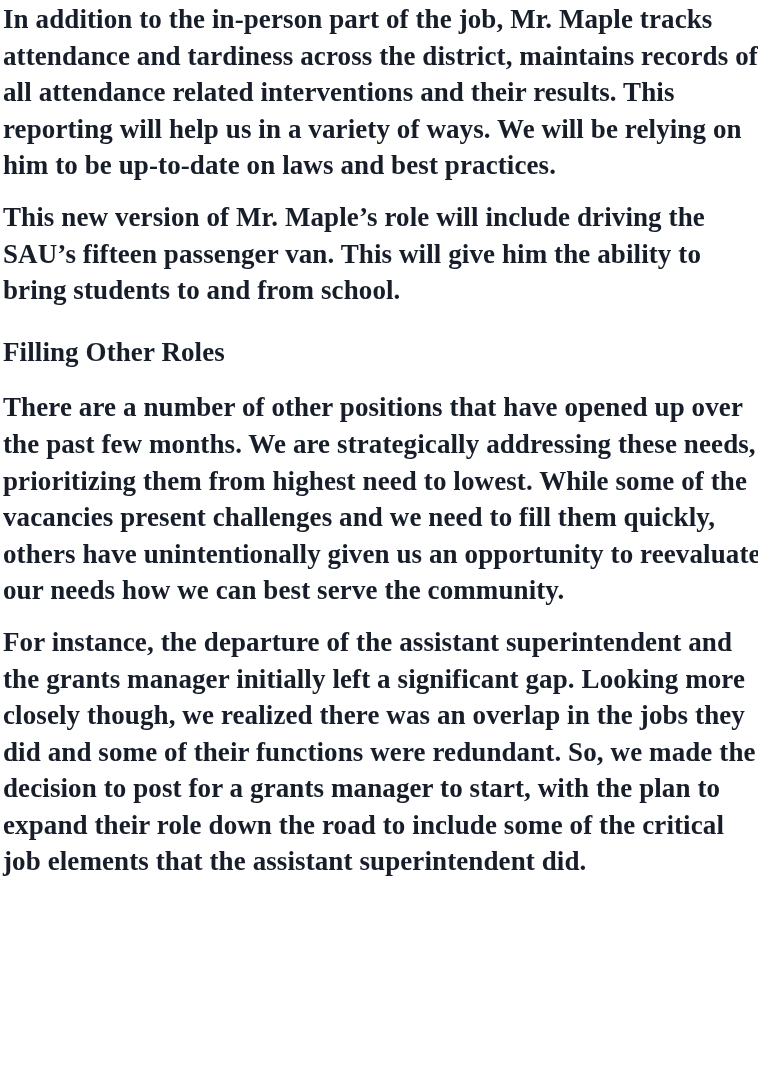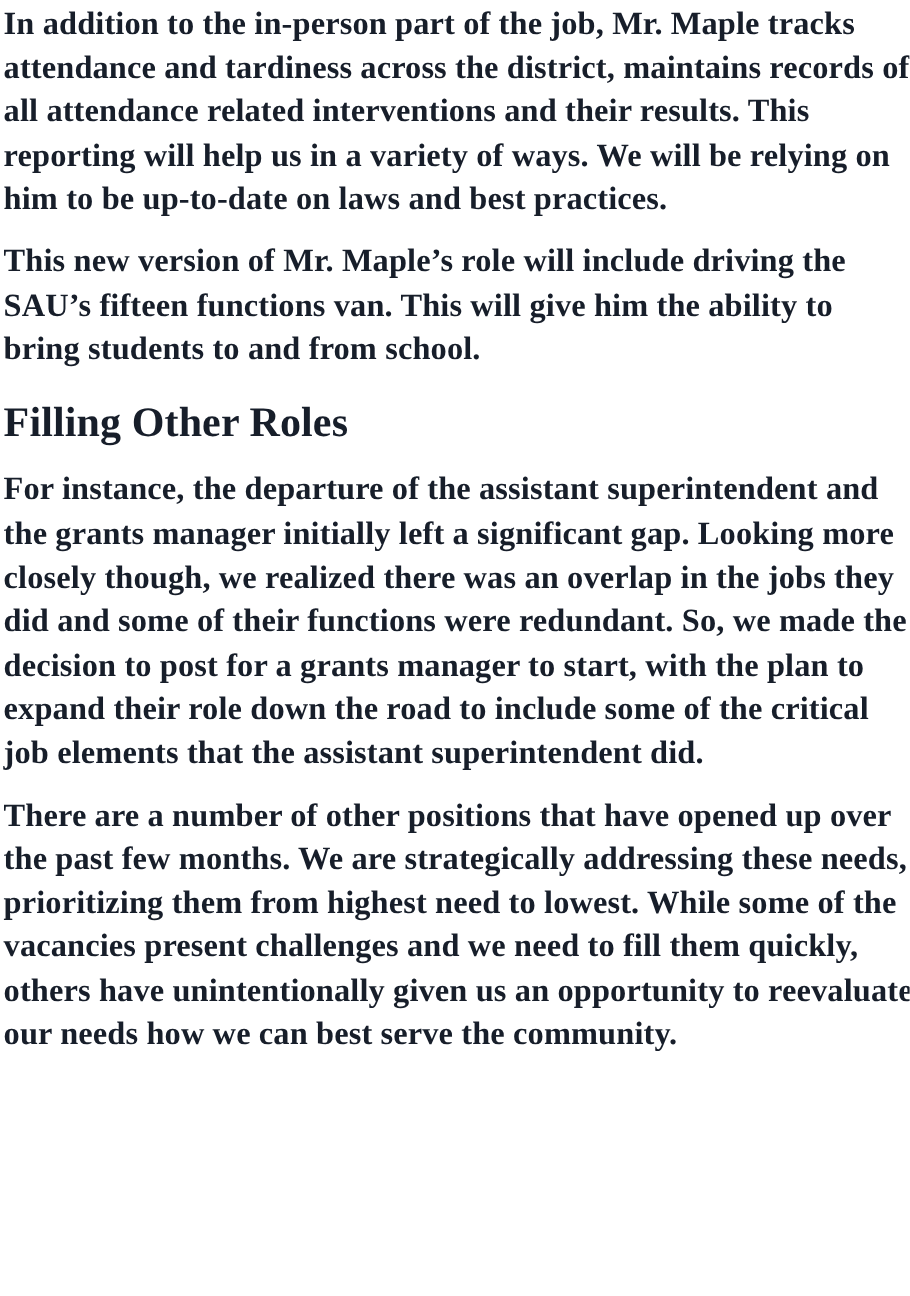--- a/index.html
+++ b/index.html
@@ -23,50 +23,50 @@
     line-height: 36.6px;
     color: #171e2a;
   }
   .body-text {
     margin: 0 0 15px 0;
     white-space: pre;      
     letter-spacing: 0.1px;
   }
   .section-heading {
     margin: 25px 0 19px 0;
-    font-size: 35px;
+    font-size: 27px;
     line-height: 36.6px;
     white-space: pre;
     letter-spacing: 0.1px;
   }
 </style>
 </head>
 <body>
 
 <main class="page">
   <p class="body-text">In addition to the in-person part of the job, Mr. Maple tracks
 attendance and tardiness across the district, maintains records of
 all attendance related interventions and their results. This
 reporting will help us in a variety of ways. We will be relying on
 him to be up-to-date on laws and best practices.</p>
 
   <p class="body-text">This new version of Mr. Maple’s role will include driving the
-SAU’s fifteen functions van. This will give him the ability to
+SAU’s fifteen passenger van. This will give him the ability to
 bring students to and from school.</p>
 
   <h2 class="section-heading">Filling Other Roles</h2>
+
+  <p class="body-text">There are a number of other positions that have opened up over
+the past few months. We are strategically addressing these needs,
+prioritizing them from highest need to lowest. While some of the
+vacancies present challenges and we need to fill them quickly,
+others have unintentionally given us an opportunity to reevaluate
+our needs how we can best serve the community.</p>
 
   <p class="body-text">For instance, the departure of the assistant superintendent and
 the grants manager initially left a significant gap. Looking more
 closely though, we realized there was an overlap in the jobs they
 did and some of their functions were redundant. So, we made the
 decision to post for a grants manager to start, with the plan to
 expand their role down the road to include some of the critical
 job elements that the assistant superintendent did.</p>
 
-  <p class="body-text">There are a number of other positions that have opened up over
-the past few months. We are strategically addressing these needs,
-prioritizing them from highest need to lowest. While some of the
-vacancies present challenges and we need to fill them quickly,
-others have unintentionally given us an opportunity to reevaluate
-our needs how we can best serve the community.</p>
-
 </main>
 
 </body></html>

